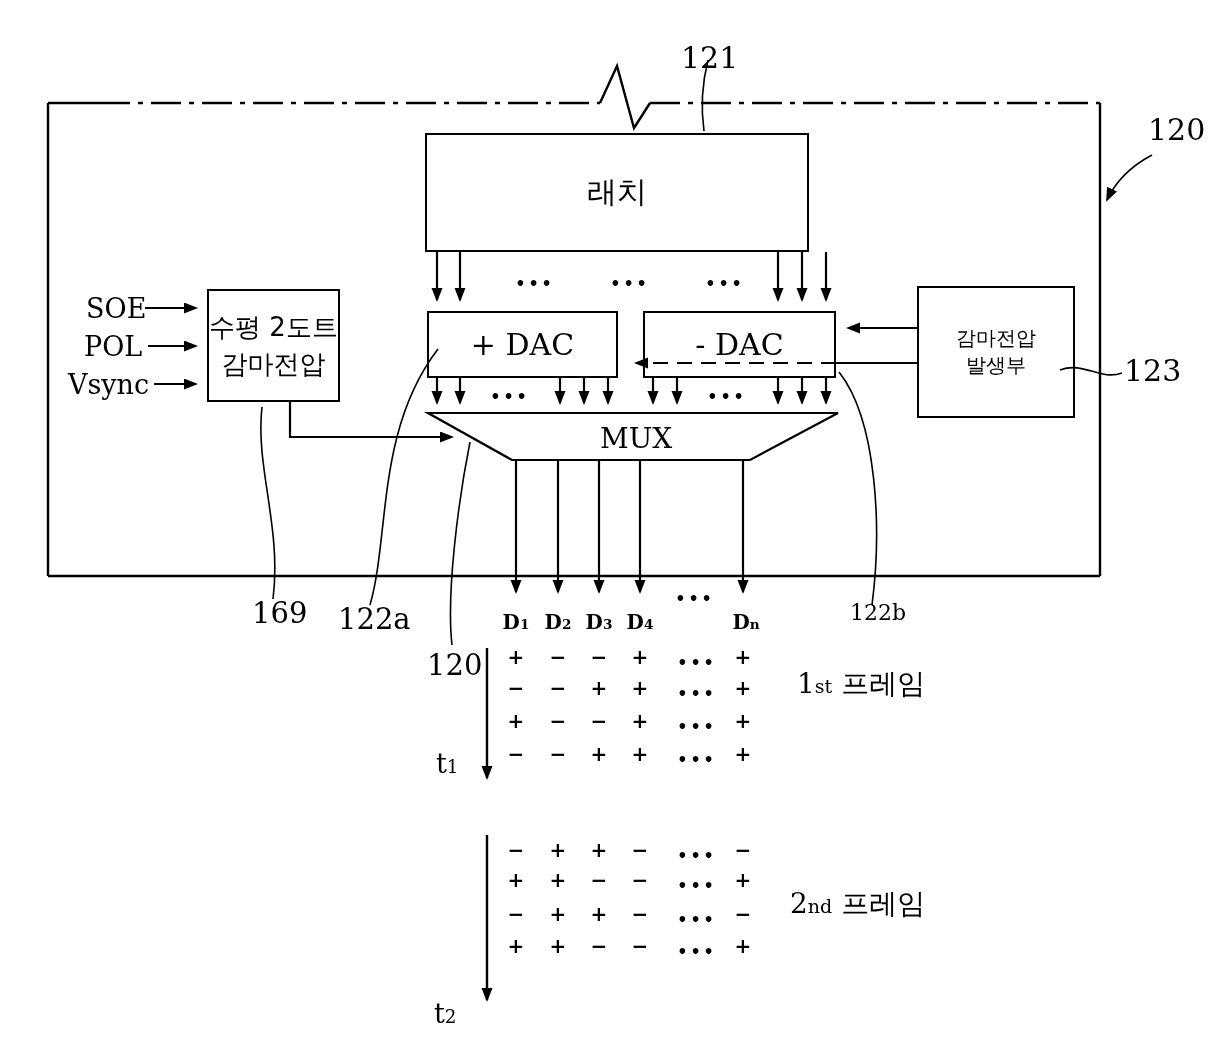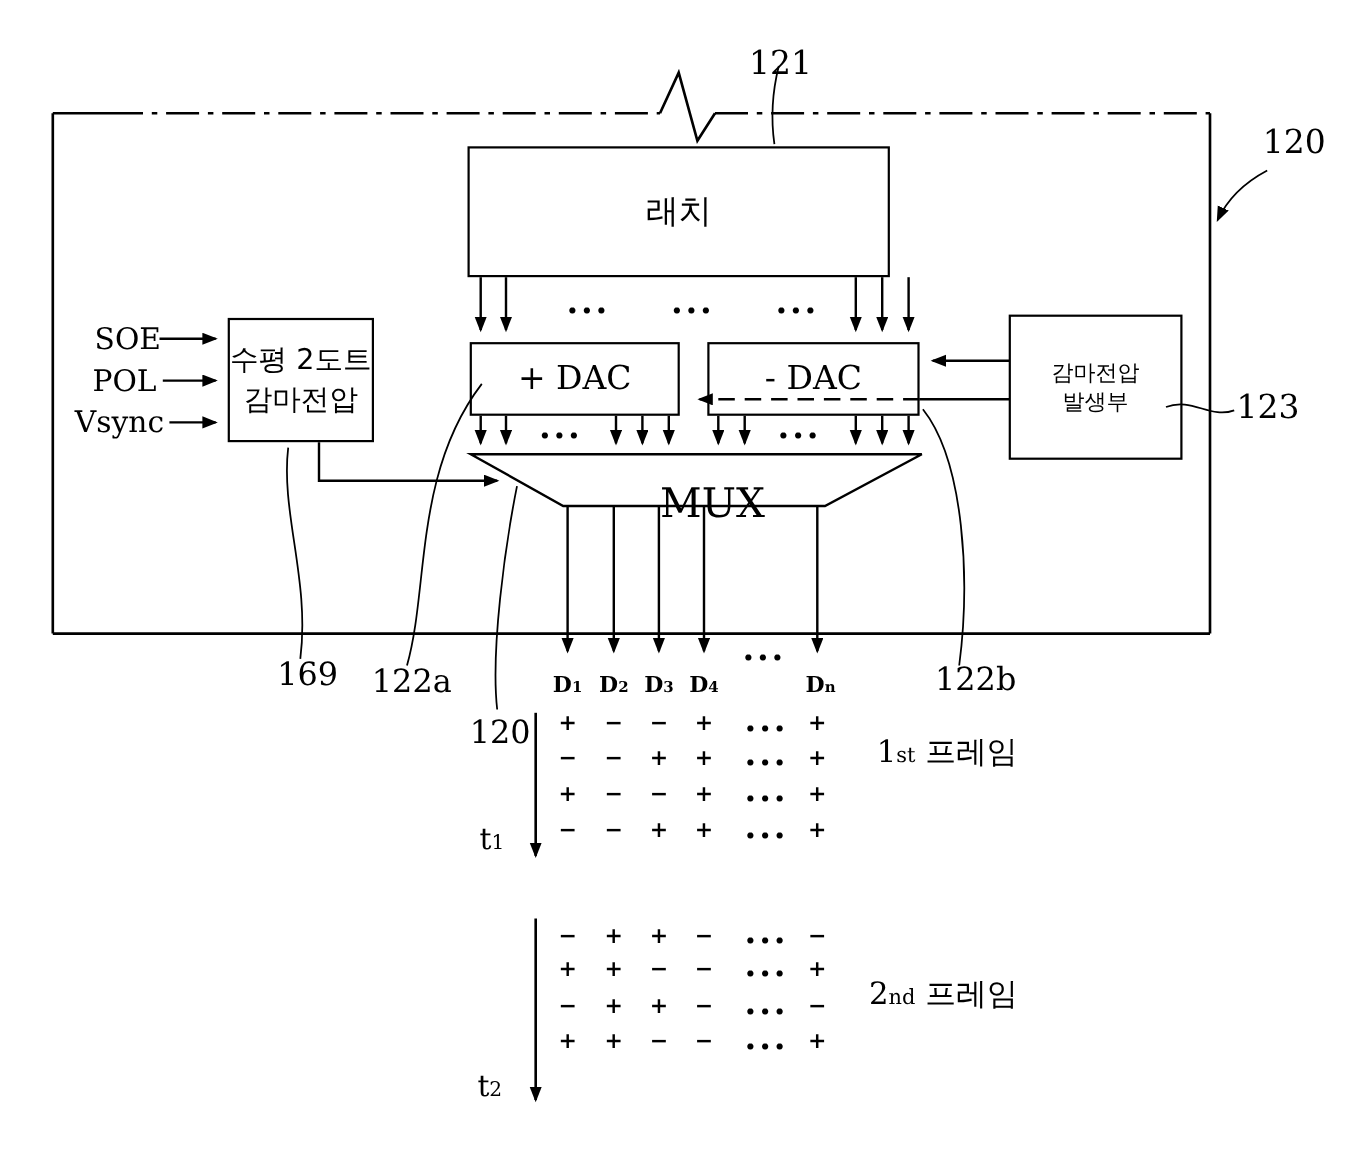--- a/index.html
+++ b/index.html
@@ -124,29 +124,29 @@
   <div class="box kr" style="left:917px;top:286px;width:158px;height:132px;font-size:20px;line-height:1.35">
     <span>감마전압</span>
     <span>발생부</span>
   </div>
 
   <div class="box kr" style="left:207px;top:289px;width:133px;height:113px;font-size:26px;line-height:1.4">
     <span>수평 2도트</span>
     <span>감마전압</span>
   </div>
 
-  <div class="lbl" style="left:600px;top:436px;width:66px;text-align:left;font-size:37px">MUX</div>
+  <div class="lbl" style="left:600px;top:422px;width:66px;text-align:left;font-size:28px">MUX</div>
 
   <div class="lbl ref" style="left:681px;top:40px">121</div>
   <div class="lbl ref" style="left:1148px;top:112px">120</div>
   <div class="lbl ref" style="left:1124px;top:353px">123</div>
   <div class="lbl ref" style="left:252px;top:596px;font-size:29px">169</div>
   <div class="lbl ref" style="left:338px;top:602px;font-size:29px">122a</div>
   <div class="lbl ref" style="left:427px;top:648px;font-size:29px">120</div>
-  <div class="lbl ref" style="left:850px;top:600px;font-size:29px">122b</div>
+  <div class="lbl ref" style="left:850px;top:600px;font-size:22px">122b</div>
 
   <div class="lbl sig" style="left:86px;top:293px">SOE</div>
   <div class="lbl sig" style="left:84px;top:331px">POL</div>
   <div class="lbl sig" style="left:68px;top:369px">Vsync</div>
 
   <div class="edots" style="left:535px;top:283px">•••</div>
   <div class="edots" style="left:630px;top:283px">•••</div>
   <div class="edots" style="left:725px;top:283px">•••</div>
   <div class="edots" style="left:510px;top:396px">•••</div>
   <div class="edots" style="left:727px;top:396px">•••</div>
@@ -211,15 +211,15 @@
   <div class="pc" style="left:558px;top:934px">+</div>
   <div class="pc" style="left:599px;top:934px">−</div>
   <div class="pc" style="left:640px;top:934px">−</div>
   <div class="pc dotcell" style="left:697px;top:942px">•••</div>
   <div class="pc" style="left:743px;top:934px">+</div>
 
   <div class="lbl" style="left:797px;top:665px;font-size:28px"><span>1</span><span class="sm">st</span><span class="kr"> 프레임</span></div>
   <div class="lbl" style="left:790px;top:885px;font-size:28px"><span>2</span><span class="sm">nd</span><span class="kr"> 프레임</span></div>
 
   <div class="lbl" style="left:436px;top:748px;font-size:27px"><span>t</span><span class="sm">1</span></div>
-  <div class="lbl" style="left:434px;top:972px;font-size:27px"><span>t</span><span class="sm">2</span></div>
+  <div class="lbl" style="left:434px;top:998px;font-size:27px"><span>t</span><span class="sm">2</span></div>
 
 </div>
 
 </body></html>

